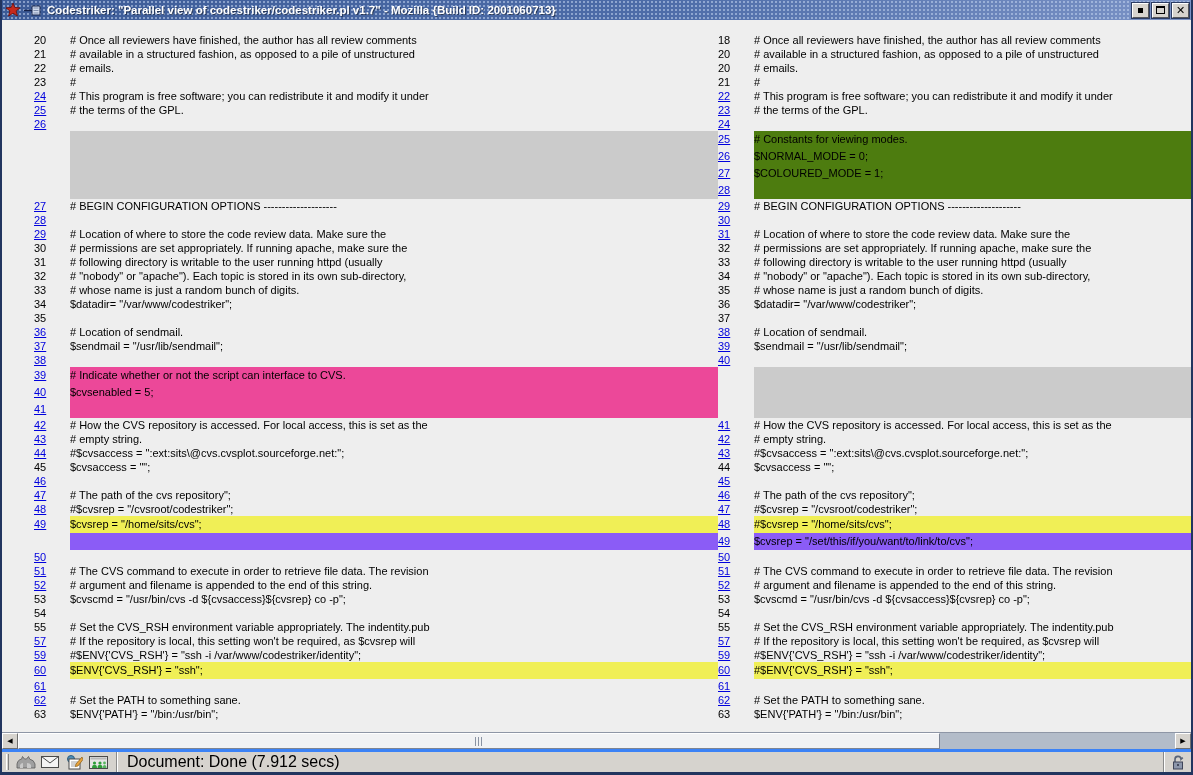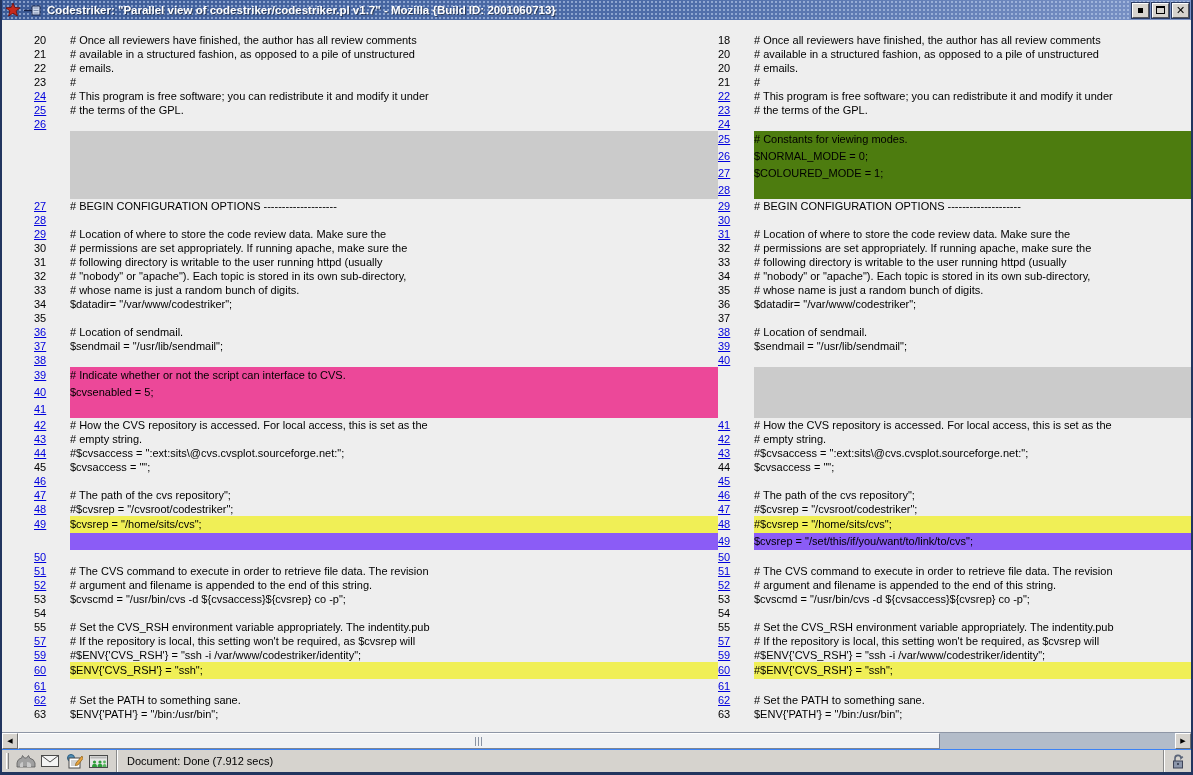--- a/index.html
+++ b/index.html
@@ -87,22 +87,22 @@
   .hthumb {
     flex:0 0 922px; background:#f1f2f4;
     border:1px solid; border-color:#ffffff #7c8494 #7c8494 #ffffff;
     display:flex; align-items:center; justify-content:center; cursor:pointer;
   }
   .hgrip { width:8px; height:9px;
     background:repeating-linear-gradient(90deg,#8a93a3 0 1px, rgba(0,0,0,0) 1px 3px); }
   .htrack { flex:1; cursor:pointer; }
   
   .statusbar {
-    flex:0 0 23px; height:23px; background:#d6d3ce; border-top:1px solid #3b82f6;
-    display:flex; align-items:stretch; font-size:11px; color:#000;
+    flex:0 0 23px; height:23px; background:#d6d3ce; border-top:3px solid #3b82f6;
+    display:flex; align-items:stretch; font-size:16px; color:#000;
   }
   .component-bar { display:flex; align-items:center; padding:0 6px 0 2px; border-right:1px solid #8a8a8a; box-shadow:1px 0 0 #ffffff; }
   .cgrip { width:3px; height:16px; margin:0 5px 0 2px;
     border-left:1px solid #ffffff; border-right:1px solid #808080; }
   .cicon { width:24px; height:18px; display:flex; align-items:center; justify-content:center; cursor:pointer; }
   .status-text-panel { flex:1; display:flex; align-items:center; padding-left:10px; }
   .lock-panel {
     flex:0 0 28px; display:flex; align-items:center; justify-content:center;
     border-left:1px solid #8a8a8a; box-shadow:inset 1px 0 0 #ffffff; cursor:pointer;
   }

